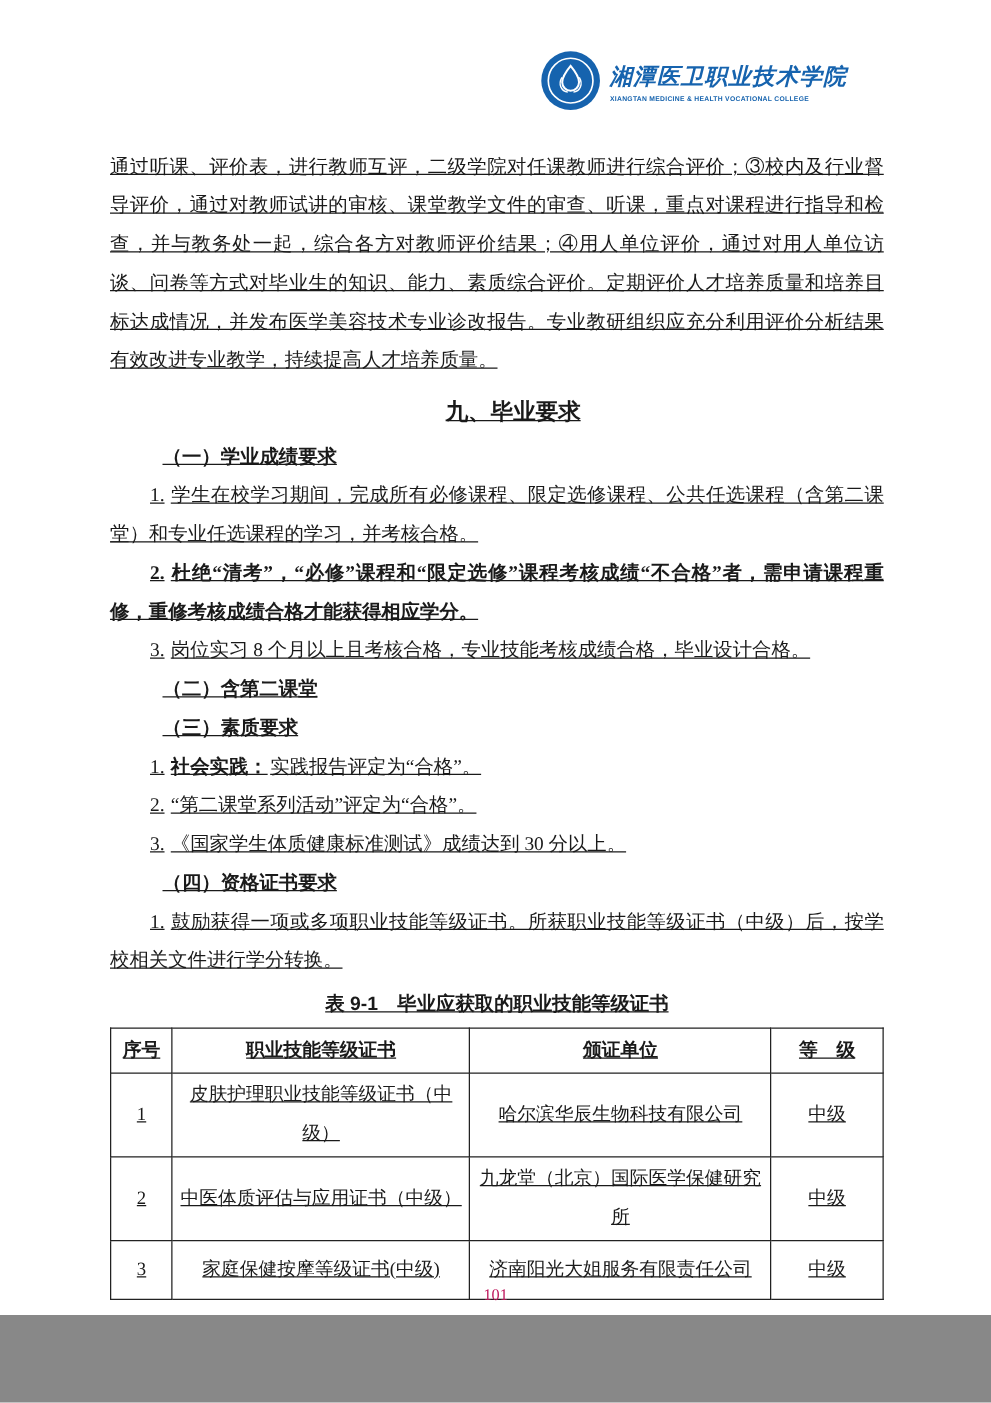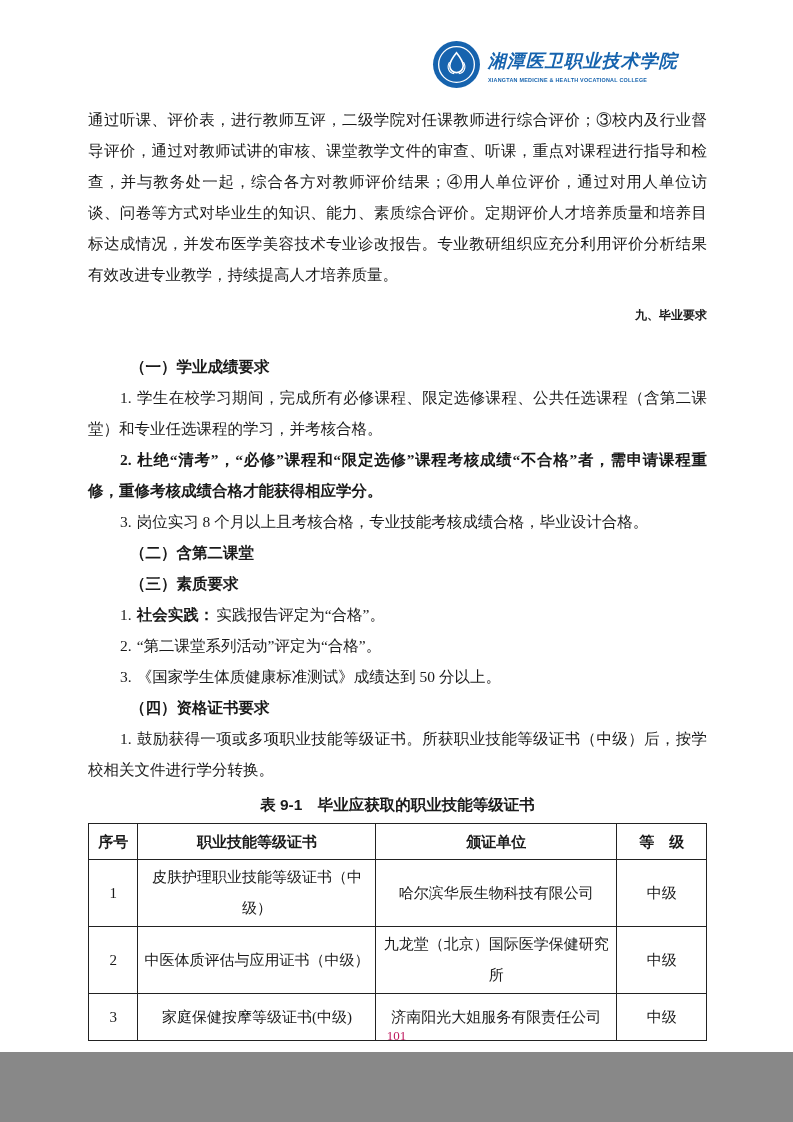--- a/index.html
+++ b/index.html
@@ -22,28 +22,28 @@
     color:var(--brand); white-space:nowrap;
   }
   .logo-en-wrap { height:8px; overflow:visible; }
   .logo-en {
     display:inline-block; transform:scale(0.60); transform-origin:0 0;
     font-family:"Liberation Sans",sans-serif; font-weight:bold;
     font-size:9px; letter-spacing:0.4px; color:var(--brand); white-space:nowrap;
   }
   
   .content {
-    position:absolute; left:88px; right:86px; top:104px;
-    font-size:15.5px; line-height:31px; text-align:justify;
+    position:absolute; left:88px; right:86px; top:118px;
+    font-size:15.5px; line-height:31px; text-align:justify;text-decoration:underline;
   }
   .intro { margin:0; }
   .sec-title {
     font-family:"Liberation Sans","DejaVu Sans",sans-serif;
-    font-weight:bold; font-size:12px; line-height:31px;
-    margin:10px 0 20px; padding-left:26px; text-align:right;
+    font-weight:bold; font-size:18px; line-height:31px;
+    margin:10px 0 5px; padding-left:26px; text-align:center;
   }
   .sub-heading {
     font-family:"Liberation Sans","DejaVu Sans",sans-serif;
     font-weight:bold; font-size:15.5px; line-height:31px;
     margin:0; padding-left:42px; text-align:left;
   }
   .item { margin:0; text-indent:32px; }
   .item.bold { font-weight:bold; }
   .item .num { margin-right:5px; }
   .item b.pfx { margin-right:2px; }
@@ -92,21 +92,21 @@
     <h1 class="sec-title">九、毕业要求</h1>
     <div id="subsections">
         <h2 class="sub-heading">（一）学业成绩要求</h2>
         <p class="item"><span class="num">1.</span><span>学生在校学习期间，完成所有必修课程、限定选修课程、公共任选课程（含第二课堂）和专业任选课程的学习，并考核合格。</span></p>
         <p class="item bold"><span class="num">2.</span><span>杜绝“清考”，“必修”课程和“限定选修”课程考核成绩“不合格”者，需申请课程重修，重修考核成绩合格才能获得相应学分。</span></p>
         <p class="item"><span class="num">3.</span><span>岗位实习 8 个月以上且考核合格，专业技能考核成绩合格，毕业设计合格。</span></p>
         <h2 class="sub-heading">（二）含第二课堂</h2>
         <h2 class="sub-heading">（三）素质要求</h2>
         <p class="item"><span class="num">1.</span><b class="pfx">社会实践：</b><span>实践报告评定为“合格”。</span></p>
         <p class="item"><span class="num">2.</span><span>“第二课堂系列活动”评定为“合格”。</span></p>
-        <p class="item"><span class="num">3.</span><span>《国家学生体质健康标准测试》成绩达到 50 分以上。</span></p>
+        <p class="item"><span class="num">3.</span><span>《国家学生体质健康标准测试》成绩达到 30 分以上。</span></p>
         <h2 class="sub-heading">（四）资格证书要求</h2>
         <p class="item"><span class="num">1.</span><span>鼓励获得一项或多项职业技能等级证书。所获职业技能等级证书（中级）后，按学校相关文件进行学分转换。</span></p>
       </div>
 
     <div class="tbl-title">表 9-1　毕业应获取的职业技能等级证书</div>
     <table class="cert">
       <colgroup id="cert-cols">
           <col style="width: 8%;">
           <col style="width: 38.5%;">
           <col style="width: 39%;">

